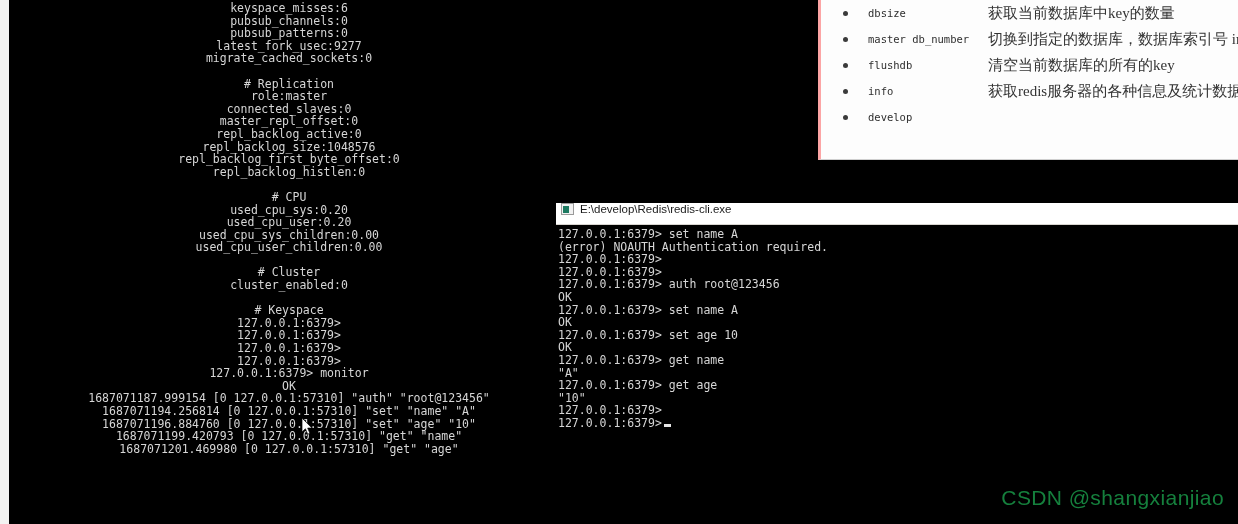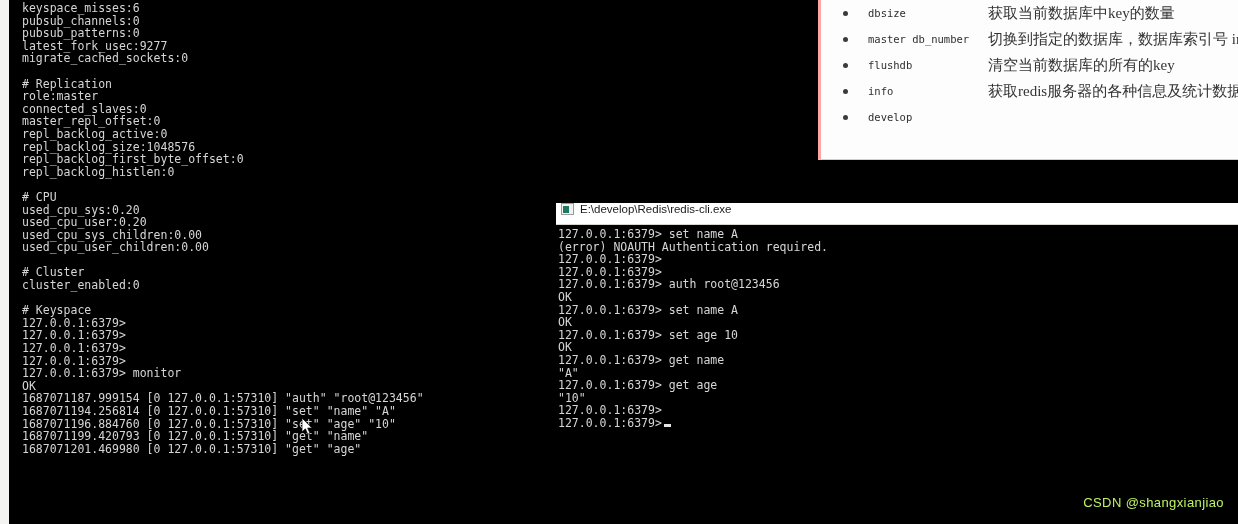--- a/index.html
+++ b/index.html
@@ -35,20 +35,21 @@
     position: absolute;
     left: 22px;
     top: 2px;
     right: 0;
     color: #d6d6d6;
     font-family: "DejaVu Sans Mono", monospace;
     font-size: 11.5px;
     line-height: 12.6px;
     white-space: pre;
     letter-spacing: 0px;
+    text-align: center;
   }
   .cline { white-space: pre; min-height: 12.6px; }
   .cline.blank { color: transparent; }
 
   
   #cli-window {
     position: absolute;
     left: 556px;
     top: 203px;
     width: 682px;
@@ -164,22 +165,22 @@
     height: 18px;
     pointer-events: none;
   }
 
   
   #watermark {
     position: absolute;
     right: 14px;
     bottom: 14px;
     font-family: "Liberation Sans", sans-serif;
-    font-size: 13px;
-    color: #bef264;
+    font-size: 21px;
+    color: #15803d;
     letter-spacing: 0.4px;
     white-space: nowrap;
   }
 </style>
 </head>
 <body>
 
 <div id="left-console">
   <div id="left-console-edge"></div>
   <div id="left-console-body"><div class="cline">keyspace_misses:6</div><div class="cline">pubsub_channels:0</div><div class="cline">pubsub_patterns:0</div><div class="cline">latest_fork_usec:9277</div><div class="cline">migrate_cached_sockets:0</div><div class="cline blank">&nbsp;</div><div class="cline"># Replication</div><div class="cline">role:master</div><div class="cline">connected_slaves:0</div><div class="cline">master_repl_offset:0</div><div class="cline">repl_backlog_active:0</div><div class="cline">repl_backlog_size:1048576</div><div class="cline">repl_backlog_first_byte_offset:0</div><div class="cline">repl_backlog_histlen:0</div><div class="cline blank">&nbsp;</div><div class="cline"># CPU</div><div class="cline">used_cpu_sys:0.20</div><div class="cline">used_cpu_user:0.20</div><div class="cline">used_cpu_sys_children:0.00</div><div class="cline">used_cpu_user_children:0.00</div><div class="cline blank">&nbsp;</div><div class="cline"># Cluster</div><div class="cline">cluster_enabled:0</div><div class="cline blank">&nbsp;</div><div class="cline"># Keyspace</div><div class="cline">127.0.0.1:6379&gt;</div><div class="cline">127.0.0.1:6379&gt;</div><div class="cline">127.0.0.1:6379&gt;</div><div class="cline">127.0.0.1:6379&gt;</div><div class="cline">127.0.0.1:6379&gt; monitor</div><div class="cline">OK</div><div class="cline">1687071187.999154 [0 127.0.0.1:57310] "auth" "root@123456"</div><div class="cline">1687071194.256814 [0 127.0.0.1:57310] "set" "name" "A"</div><div class="cline">1687071196.884760 [0 127.0.0.1:57310] "set" "age" "10"</div><div class="cline">1687071199.420793 [0 127.0.0.1:57310] "get" "name"</div><div class="cline">1687071201.469980 [0 127.0.0.1:57310] "get" "age"</div></div>

